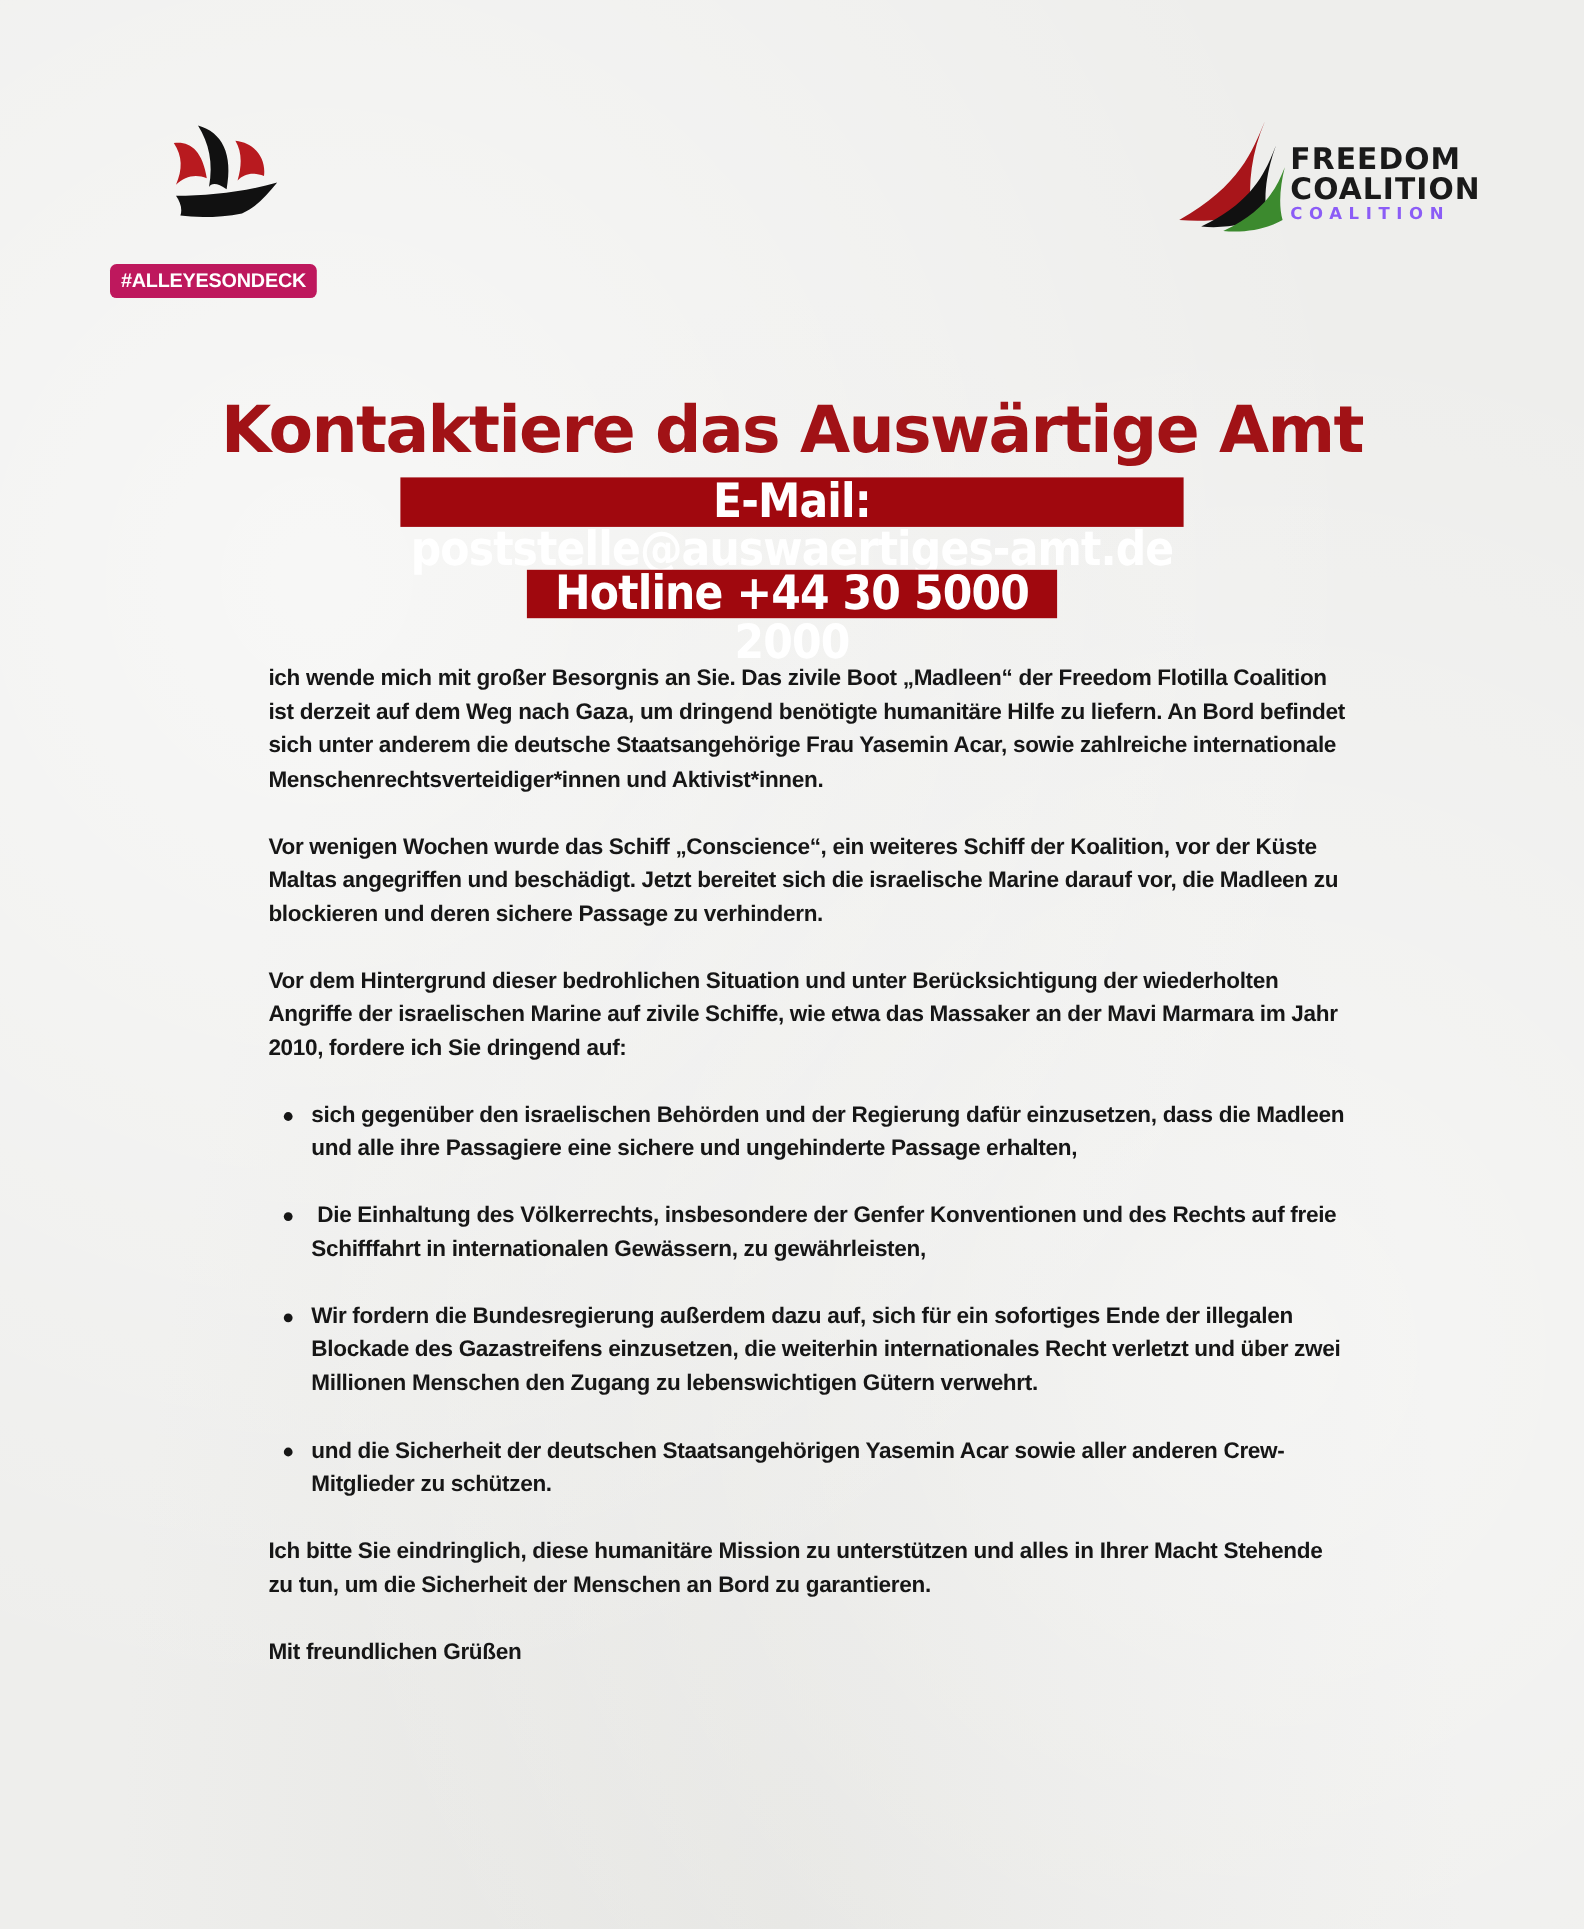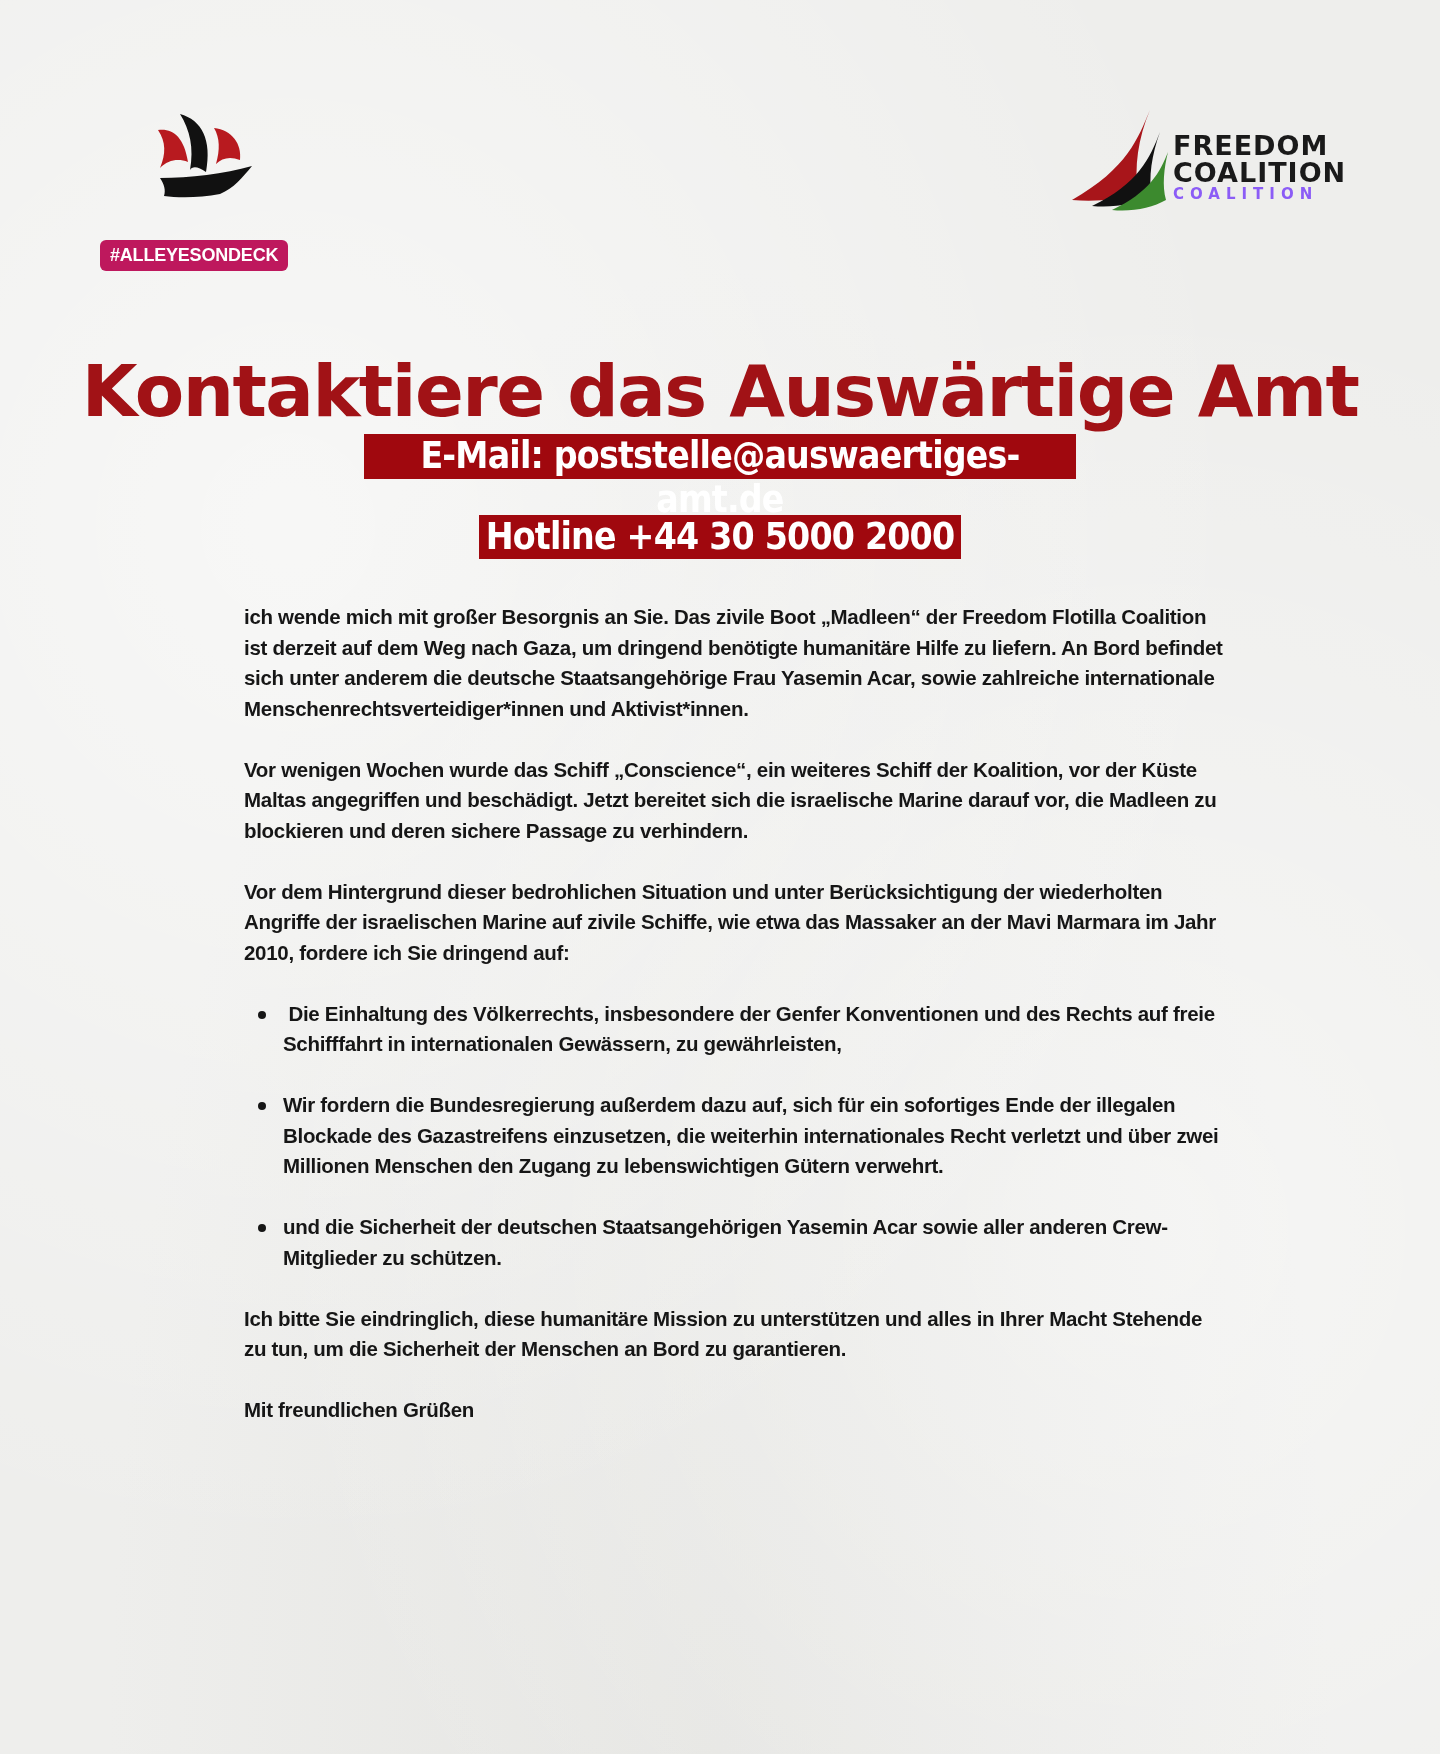--- a/index.html
+++ b/index.html
@@ -93,40 +93,40 @@
 
     
     .headline {
       position: absolute;
       left: 0;
       width: 1440px;
       top: 356px;
       text-align: center;
       font-family: "DejaVu Sans", sans-serif;
       font-weight: 700;
-      font-size: 72px;
+      font-size: 59px;
       letter-spacing: -1.5px;
       color: #a11216;
       line-height: 70px;
       margin: 0;
     }
     .contact-block {
       position: absolute;
       left: 0;
       width: 1440px;
       top: 434px;
       text-align: center;
     }
     .contact-line {
       display: inline-block;
       background: #a0080e;
       color: #ffffff;
       font-family: "DejaVu Sans Condensed", "DejaVu Sans", sans-serif;
       font-weight: 700;
-      font-size: 37px;
+      font-size: 43px;
       letter-spacing: -0.8px;
       line-height: 44px;
       padding: 0 6px;
     }
     .contact-line.email {
       width: 700px;
       height: 45px;
     }
     .contact-line.hotline {
       width: 470px;
@@ -217,20 +217,24 @@
 </div>
 
 <div class="letter">
   <p class="para">ich wende mich mit großer Besorgnis an Sie. Das zivile Boot „Madleen“ der Freedom Flotilla Coalition ist derzeit auf dem Weg nach Gaza, um dringend benötigte humanitäre Hilfe zu liefern. An Bord befindet sich unter anderem die deutsche Staatsangehörige Frau Yasemin Acar, sowie zahlreiche internationale Menschenrechtsverteidiger*innen und Aktivist*innen.</p>
   <p class="para">Vor wenigen Wochen wurde das Schiff „Conscience“, ein weiteres Schiff der Koalition, vor der Küste Maltas angegriffen und beschädigt. Jetzt bereitet sich die israelische Marine darauf vor, die Madleen zu blockieren und deren sichere Passage zu verhindern.</p>
   <p class="para">Vor dem Hintergrund dieser bedrohlichen Situation und unter Berücksichtigung der wiederholten Angriffe der israelischen Marine auf zivile Schiffe, wie etwa das Massaker an der Mavi Marmara im Jahr 2010, fordere ich Sie dringend auf:</p>
 
   <ul class="demands">
     <li class="demand">
       <span class="bullet-icon"></span>
+      <span>sich gegenüber den israelischen Behörden und der Regierung dafür einzusetzen, dass die Madleen und alle ihre Passagiere eine sichere und ungehinderte Passage erhalten,</span>
+    </li>
+    <li class="demand">
+      <span class="bullet-icon"></span>
       <span style="white-space: pre-wrap;"> Die Einhaltung des Völkerrechts, insbesondere der Genfer Konventionen und des Rechts auf freie Schifffahrt in internationalen Gewässern, zu gewährleisten,</span>
     </li>
     <li class="demand">
       <span class="bullet-icon"></span>
       <span>Wir fordern die Bundesregierung außerdem dazu auf, sich für ein sofortiges Ende der illegalen Blockade des Gazastreifens einzusetzen, die weiterhin internationales Recht verletzt und über zwei Millionen Menschen den Zugang zu lebenswichtigen Gütern verwehrt.</span>
     </li>
     <li class="demand">
       <span class="bullet-icon"></span>
       <span>und die Sicherheit der deutschen Staatsangehörigen Yasemin Acar sowie aller anderen Crew-Mitglieder zu schützen.</span>
     </li>

